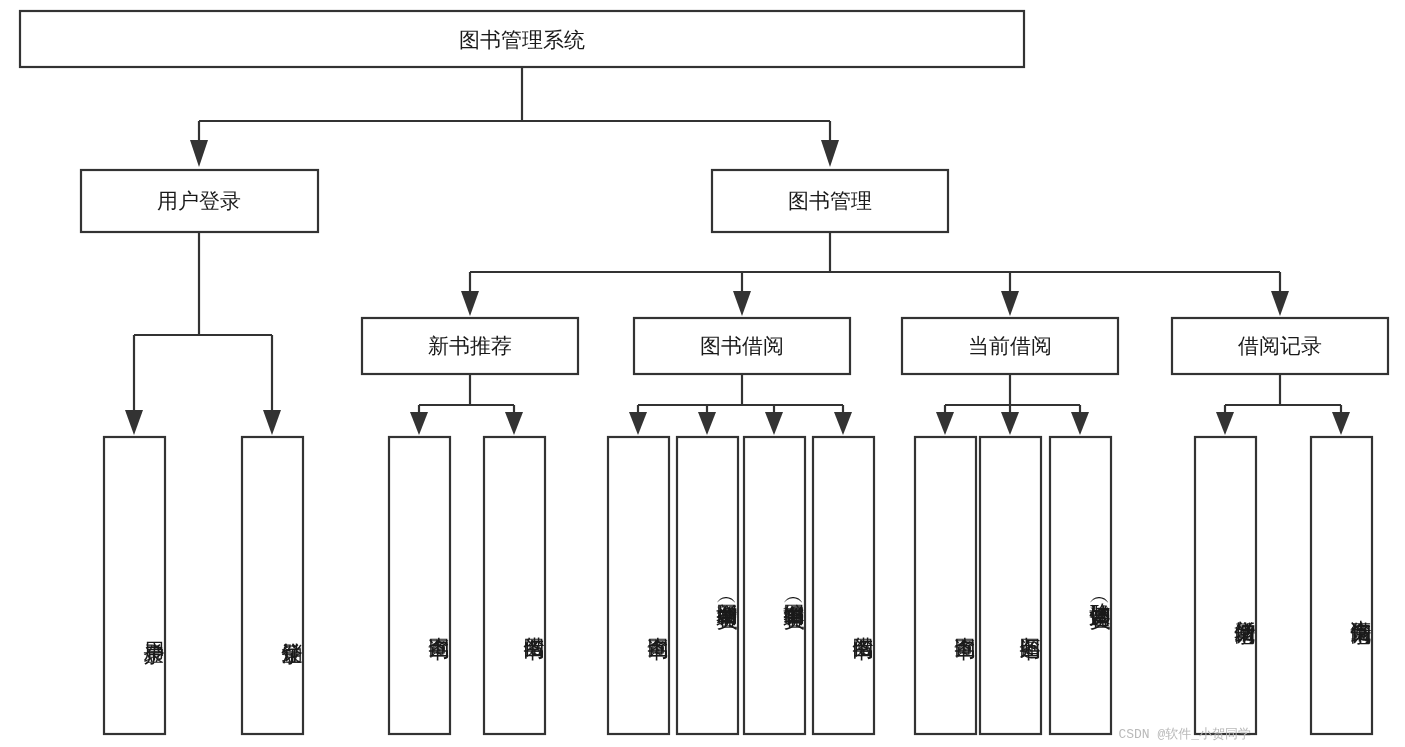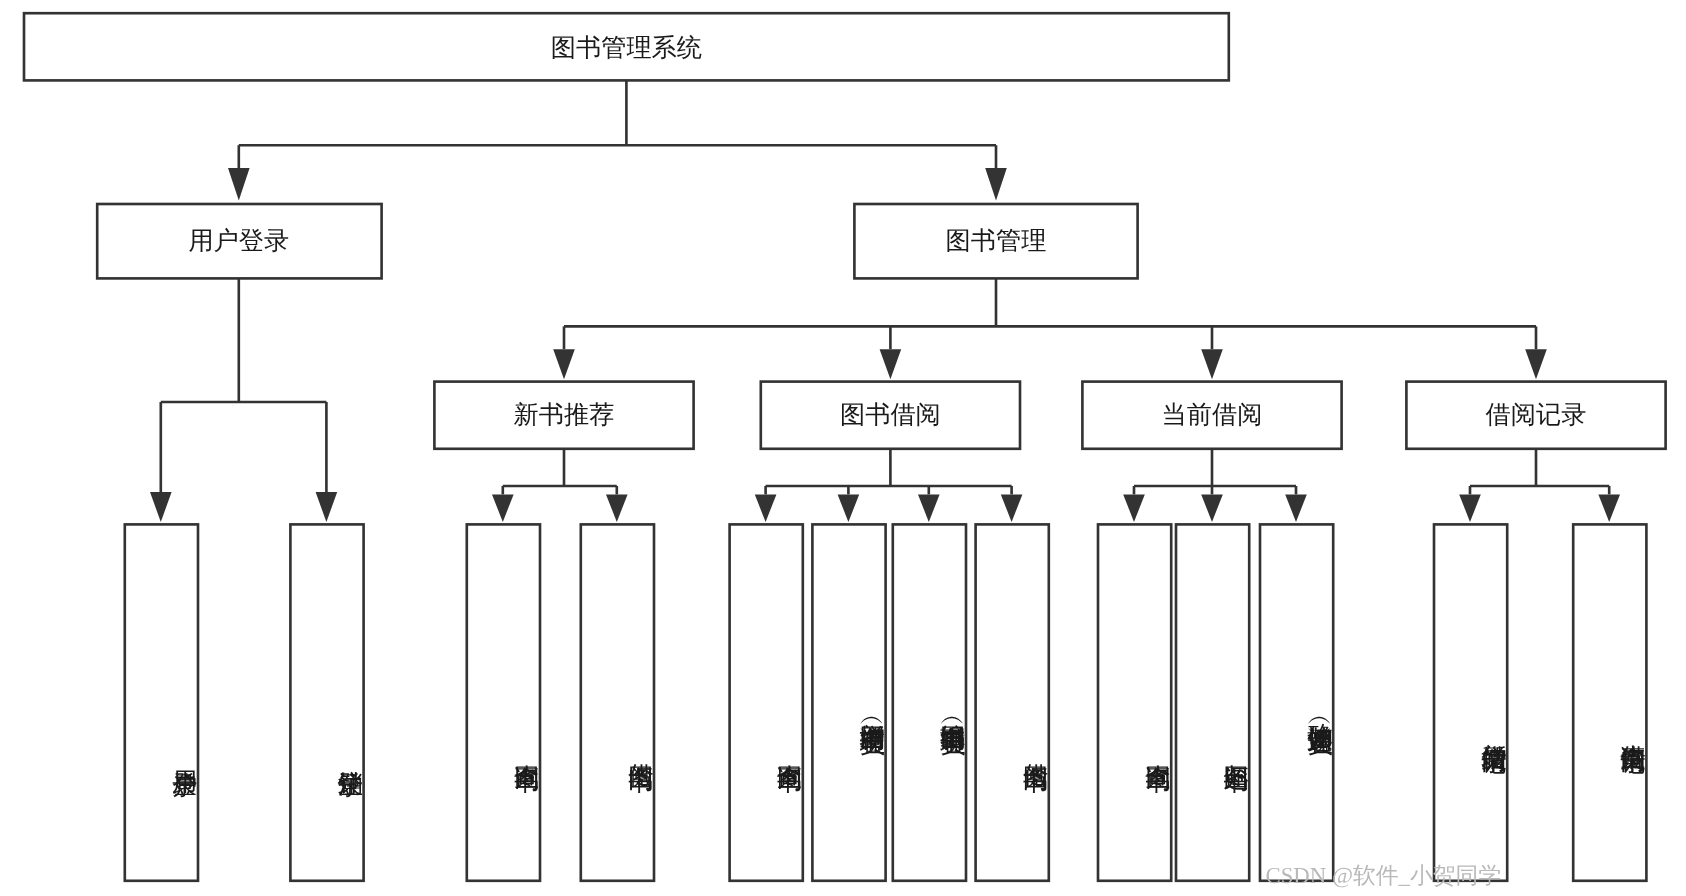--- a/index.html
+++ b/index.html
@@ -62,22 +62,22 @@
     align-items: flex-start;
     justify-content: center;
     white-space: nowrap;
     pointer-events: none;
     user-select: none;
   }
   .watermark {
     position: absolute;
     right: 12px;
     bottom: 4px;
-    font-family: Liberation Serif, serif;
-    font-size: 19px;
+    font-family: Liberation Mono, monospace;
+    font-size: 13px;
     color: #b9b9b9;
     white-space: nowrap;
     user-select: none;
   }
 </style>
 </head>
 <body>
 
 <div id="diagram-root">
 

